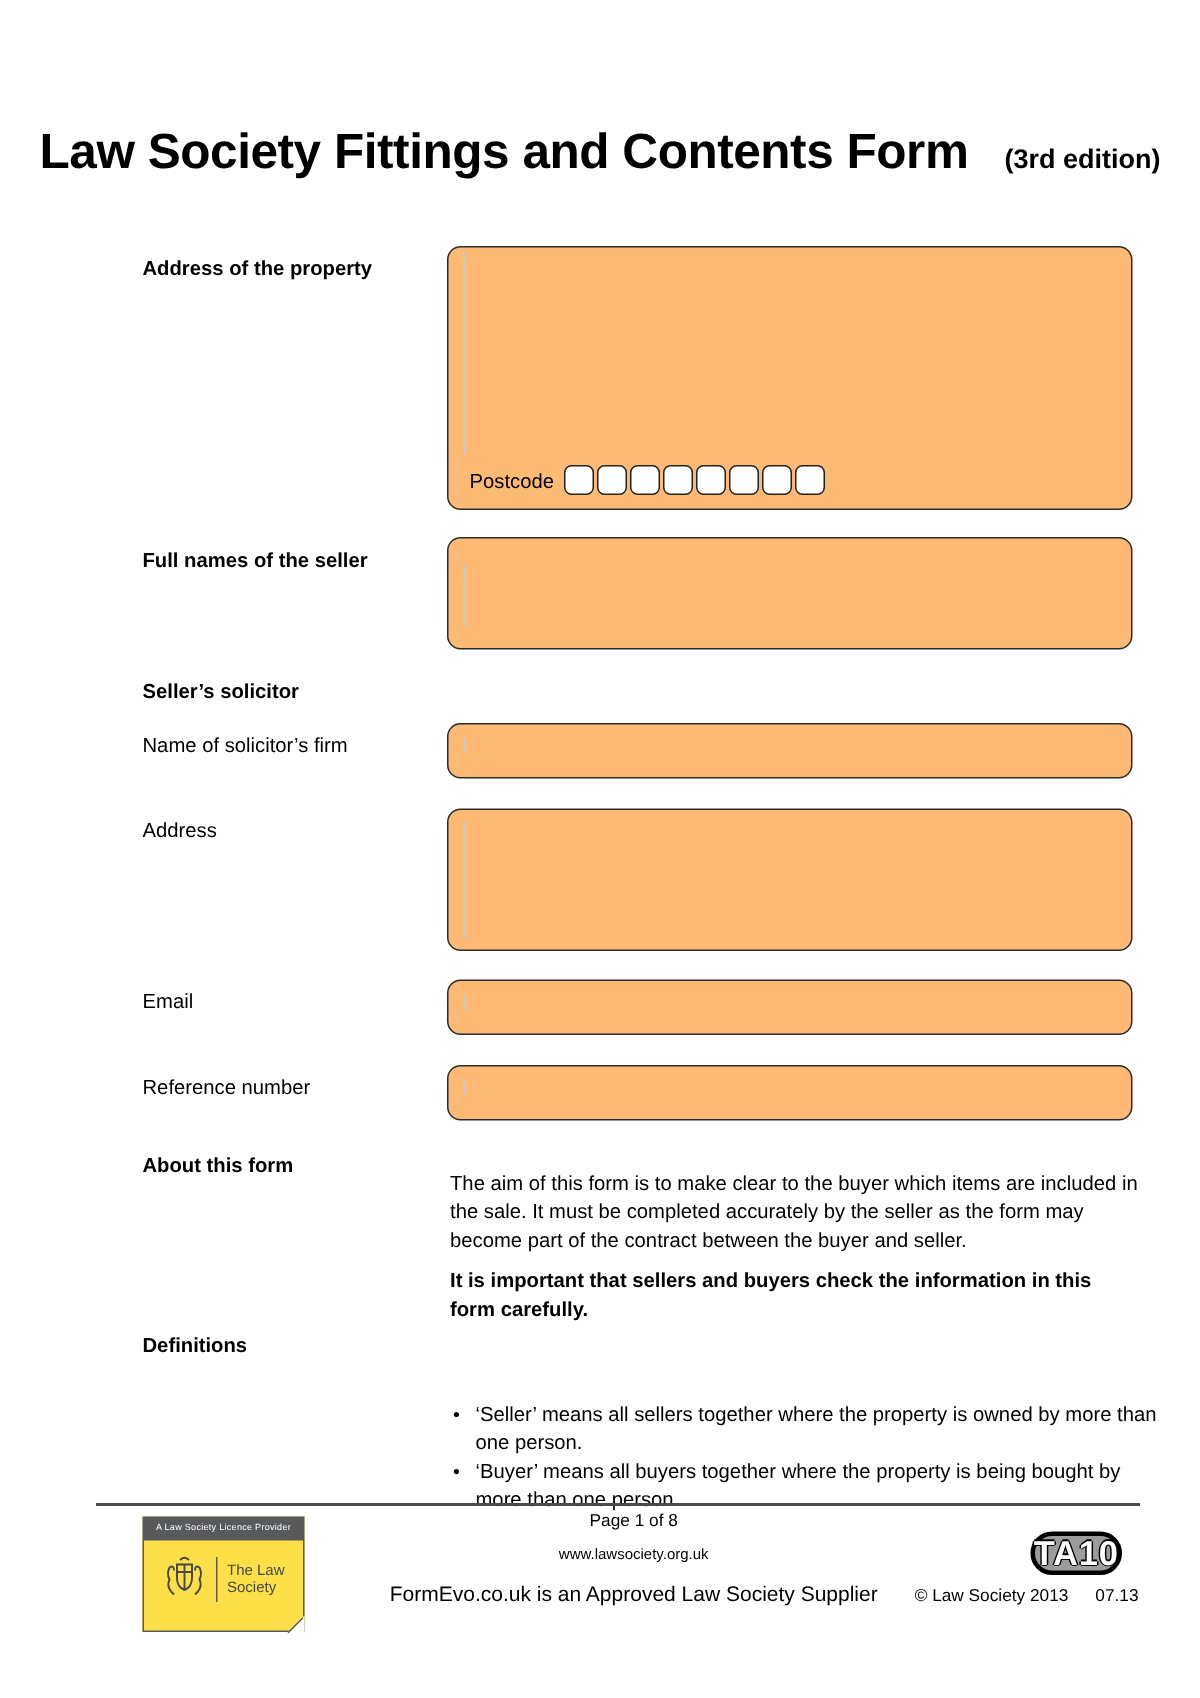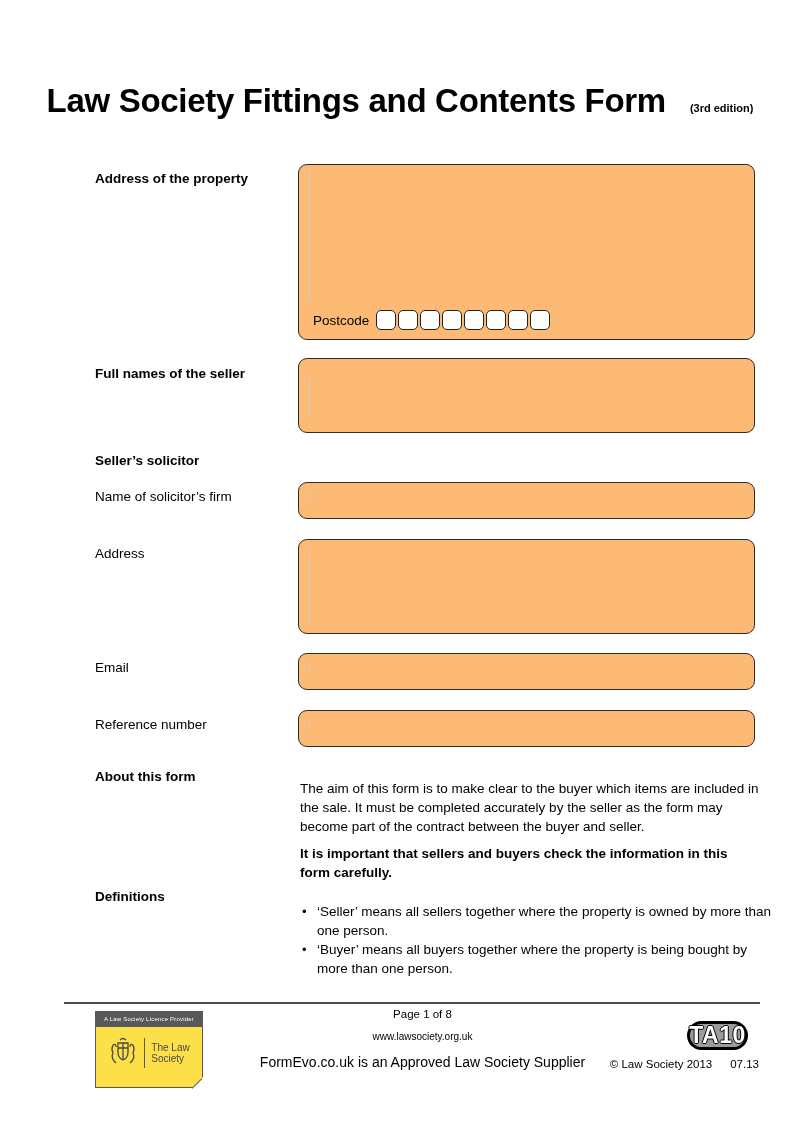--- a/index.html
+++ b/index.html
@@ -14,21 +14,21 @@
     overflow: hidden;
   }
   
   .title-wrap {
     position: absolute;
     top: 82px; left: 0; right: 0;
     text-align: center;
     white-space: nowrap;
   }
   .title-main { font-size: 33px; font-weight: bold; letter-spacing: -0.3px; }
-  .title-edition { font-size: 11px; font-weight: bold; margin-left: 24px; }
+  .title-edition { font-size: 18px; font-weight: bold; margin-left: 24px; }
 
   
   .lbl {
     position: absolute;
     left: 95px;
     font-size: 13.5px;
     width: 195px;
     line-height: 17px;
   }
   .lbl.bold { font-weight: bold; }
@@ -73,21 +73,21 @@
 
   
   .body-text {
     position: absolute;
     left: 300px;
     width: 466px;
     font-size: 13.5px;
     line-height: 19px;
   }
   .body-text.bold { font-weight: bold; width: 460px; }
-  ul.defs { list-style: none; }
+  ul.defs { list-style: none; margin-top: 31px; }
   ul.defs li { position: relative; padding-left: 17px; }
   ul.defs li::before {
     content: "\2022";
     position: absolute;
     left: 2px; top: 0;
     font-size: 13px;
   }
 
   
   .footer-rule {

